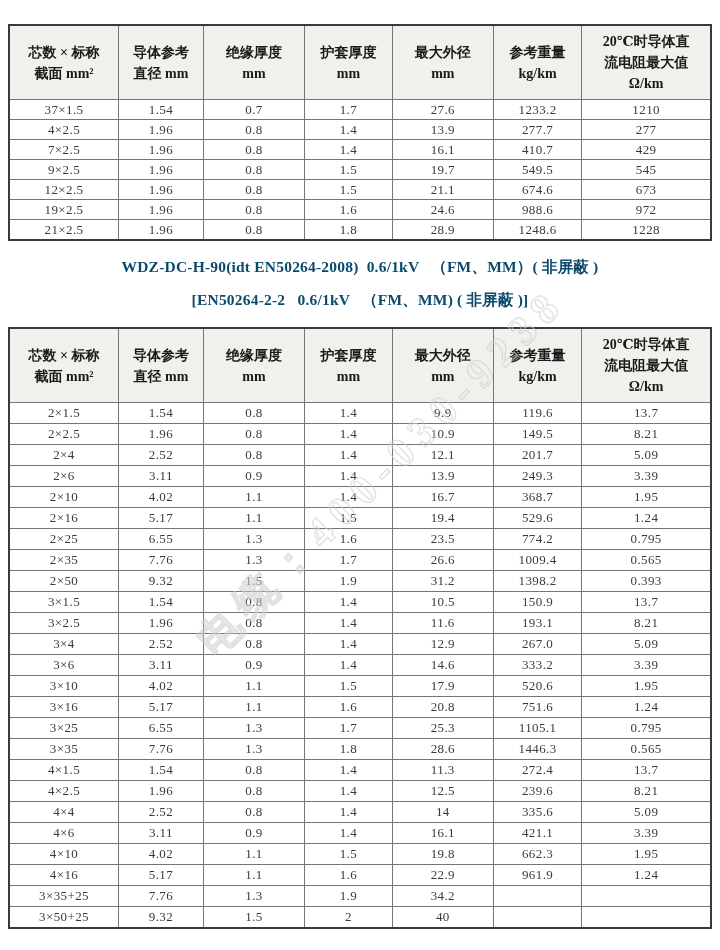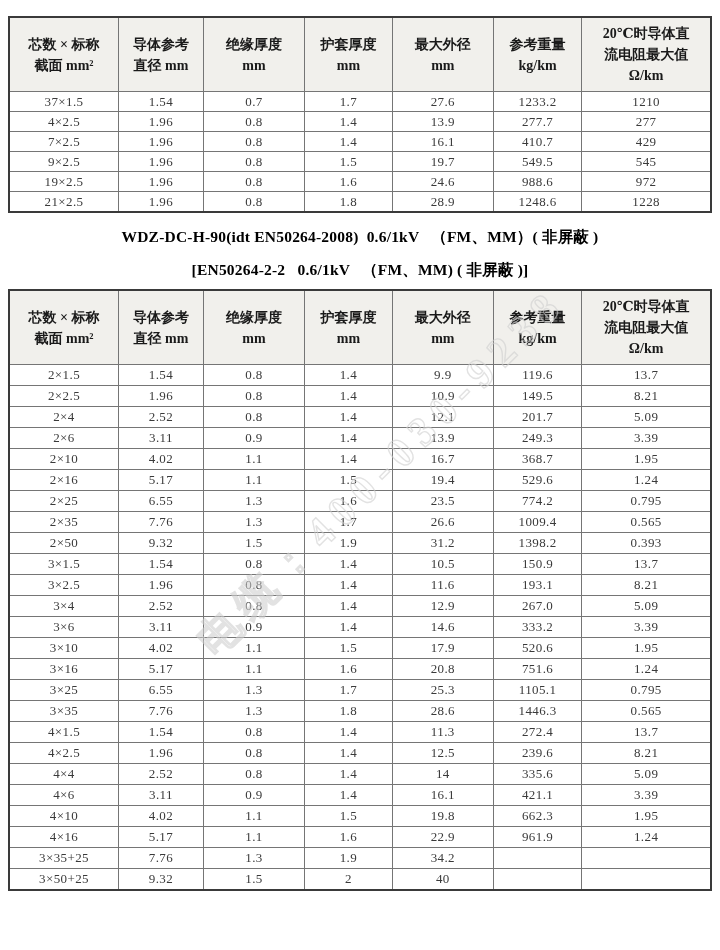--- a/index.html
+++ b/index.html
@@ -16,21 +16,21 @@
   }
   .page {
     position: relative;
     width: 720px;
     height: 950px;
     padding-top: 8px;
     box-sizing: border-box;
   }
   table.spec {
     width: 704px;
-    margin: 8px auto;
+    margin: 16px auto;
     border-collapse: collapse;
     table-layout: fixed;
     border: 2px solid #3a3a3a;
   }
   table.spec th, table.spec td {
     border: 1px solid #757575;
     text-align: center;
     vertical-align: middle;
   }
   table.spec th {
@@ -47,21 +47,21 @@
     color: #3a3a3a;
     padding: 0 2px;
     letter-spacing: 0.4px;
   }
   table.t1 td { height: 19px; }
   table.t2 td { height: 20px; }
   .title-line {
     text-align: center;
     font-weight: bold;
     font-size: 15.5px;
-    color: #000000;
+    color: #0c4a6e;
     white-space: pre;
     letter-spacing: 0.2px;
   }
   .title-1 { margin: 14px 0 0 0; }
   .title-2 { margin: 12px 0 0 0; }
   .watermark {
     position: absolute;
     left: 205px;
     top: 620px;
     transform: rotate(-45deg);
@@ -142,20 +142,29 @@
         <tr>
           <td>9×2.5</td>
           <td>1.96</td>
           <td>0.8</td>
           <td>1.5</td>
           <td>19.7</td>
           <td>549.5</td>
           <td>545</td>
         </tr>
         <tr>
+          <td>12×2.5</td>
+          <td>1.96</td>
+          <td>0.8</td>
+          <td>1.5</td>
+          <td>21.1</td>
+          <td>674.6</td>
+          <td>673</td>
+        </tr>
+        <tr>
           <td>19×2.5</td>
           <td>1.96</td>
           <td>0.8</td>
           <td>1.6</td>
           <td>24.6</td>
           <td>988.6</td>
           <td>972</td>
         </tr>
         <tr>
           <td>21×2.5</td>

